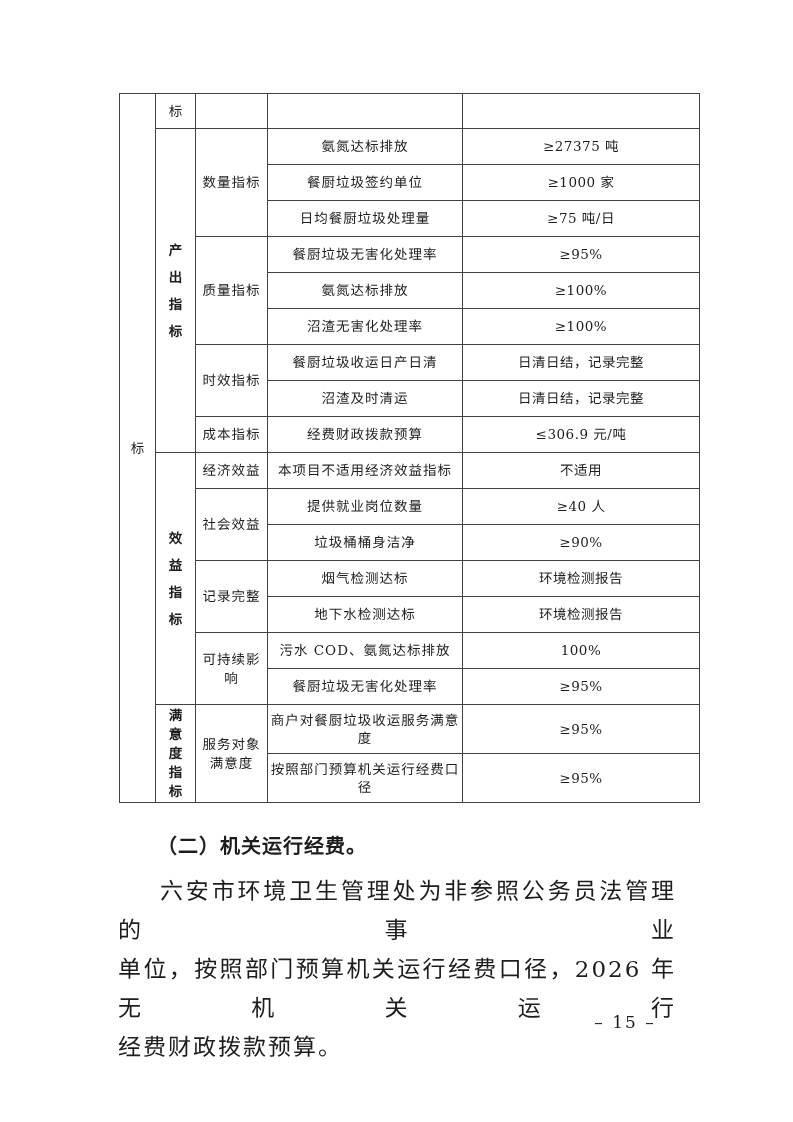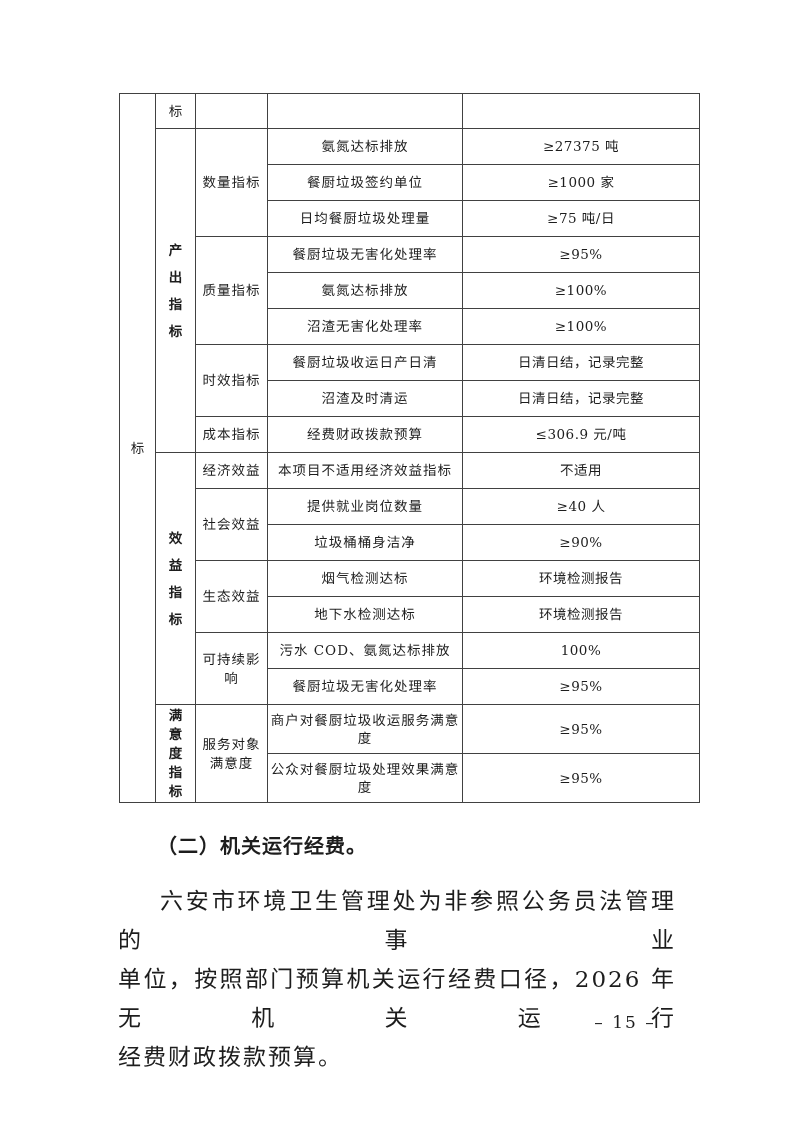--- a/index.html
+++ b/index.html
@@ -40,21 +40,21 @@
   }
   td.vcell.tight div{line-height:19px}
   td.lv2,td.name{letter-spacing:1px}
   td.val{letter-spacing:.5px}
   
   .textblock{
     position:absolute;left:118px;top:830px;width:558px;
   }
   .sec-heading{
     font-size:20px;font-weight:bold;letter-spacing:1px;
-    padding-left:39px;line-height:32px;margin-bottom:20px;
+    padding-left:39px;line-height:32px;margin-bottom:10px;
   }
   .para-line{
     font-size:23px;line-height:39px;letter-spacing:2px;
     text-align:justify;text-align-last:justify;
     white-space:normal;
   }
   .para-line.indent{text-indent:42px}
   .para-line.last{text-align:center;text-align-last:left}
   
   .page-number{
@@ -137,21 +137,21 @@
         <tr>
           <td rowspan="2" class="lv2">社会效益</td>
           <td class="name">提供就业岗位数量</td>
           <td class="val">≥40 人</td>
         </tr>
         <tr>
           <td class="name">垃圾桶桶身洁净</td>
           <td class="val">≥90%</td>
         </tr>
         <tr>
-          <td rowspan="2" class="lv2">生态效益</td>
+          <td rowspan="2" class="lv2">记录完整</td>
           <td class="name">烟气检测达标</td>
           <td class="val">环境检测报告</td>
         </tr>
         <tr>
           <td class="name">地下水检测达标</td>
           <td class="val">环境检测报告</td>
         </tr>
         <tr>
           <td rowspan="2" class="lv2">可持续影响</td>
           <td class="name">污水 COD、氨氮达标排放</td>
@@ -163,21 +163,21 @@
         </tr>
         <tr class="r-tall">
           <td rowspan="2" class="vcell tight">
             <div>满意度指标</div>
           </td>
           <td rowspan="2" class="lv2">服务对象满意度</td>
           <td class="name">商户对餐厨垃圾收运服务满意度</td>
           <td class="val">≥95%</td>
         </tr>
         <tr class="r-tall">
-          <td class="name">公众对餐厨垃圾处理效果满意度</td>
+          <td class="name">按照部门预算机关运行经费口径</td>
           <td class="val">≥95%</td>
         </tr>
       </tbody>
   </table>
 
   <div class="textblock">
     <div class="sec-heading">（二）机关运行经费。</div>
     <div class="para-line indent">六安市环境卫生管理处为非参照公务员法管理的事业</div>
     <div class="para-line">单位，按照部门预算机关运行经费口径，2026 年无机关运行</div>
     <div class="para-line last">经费财政拨款预算。</div>

